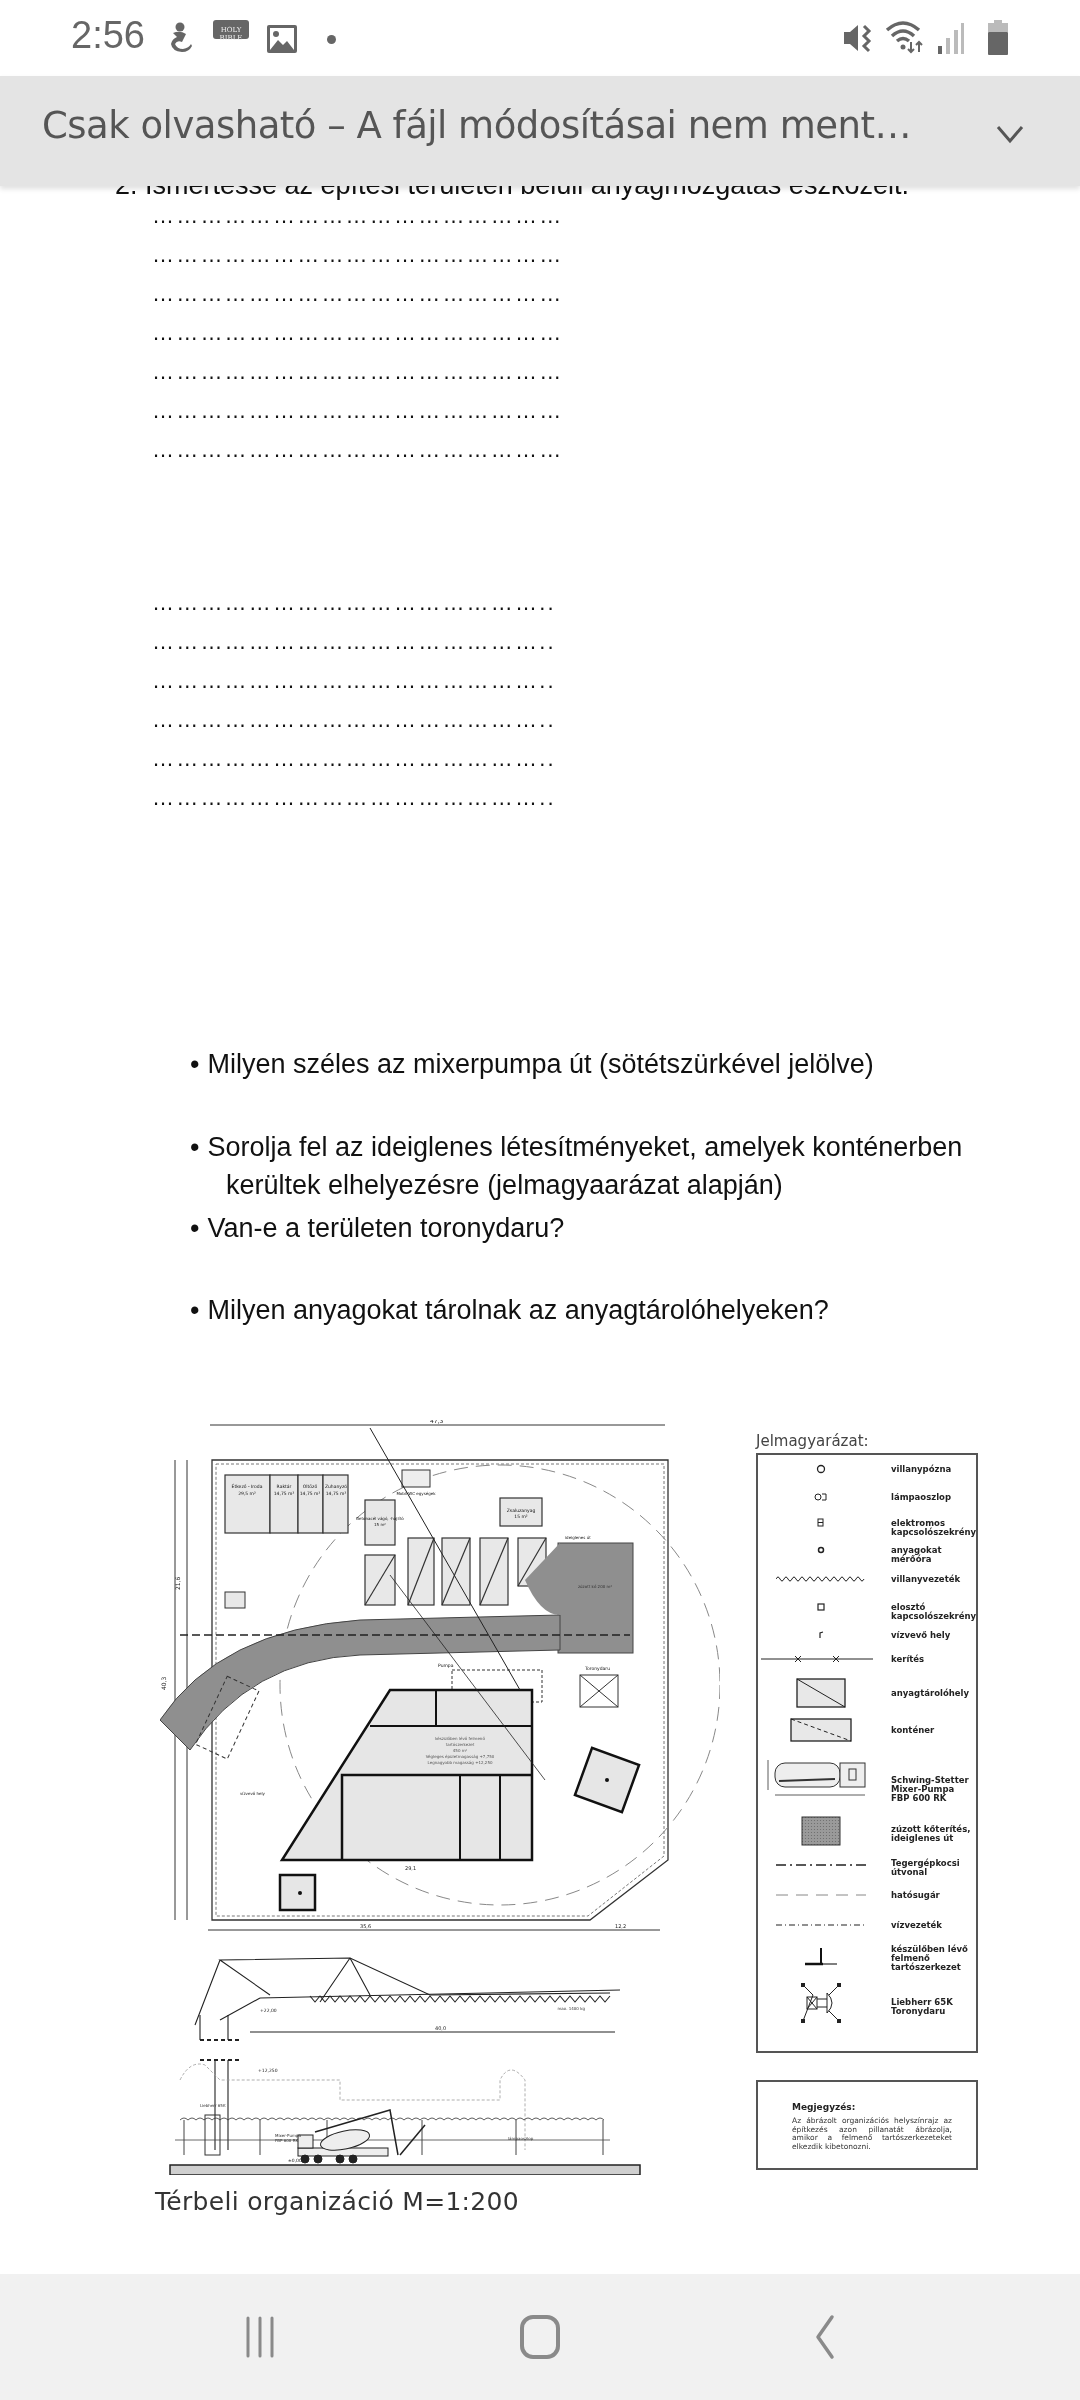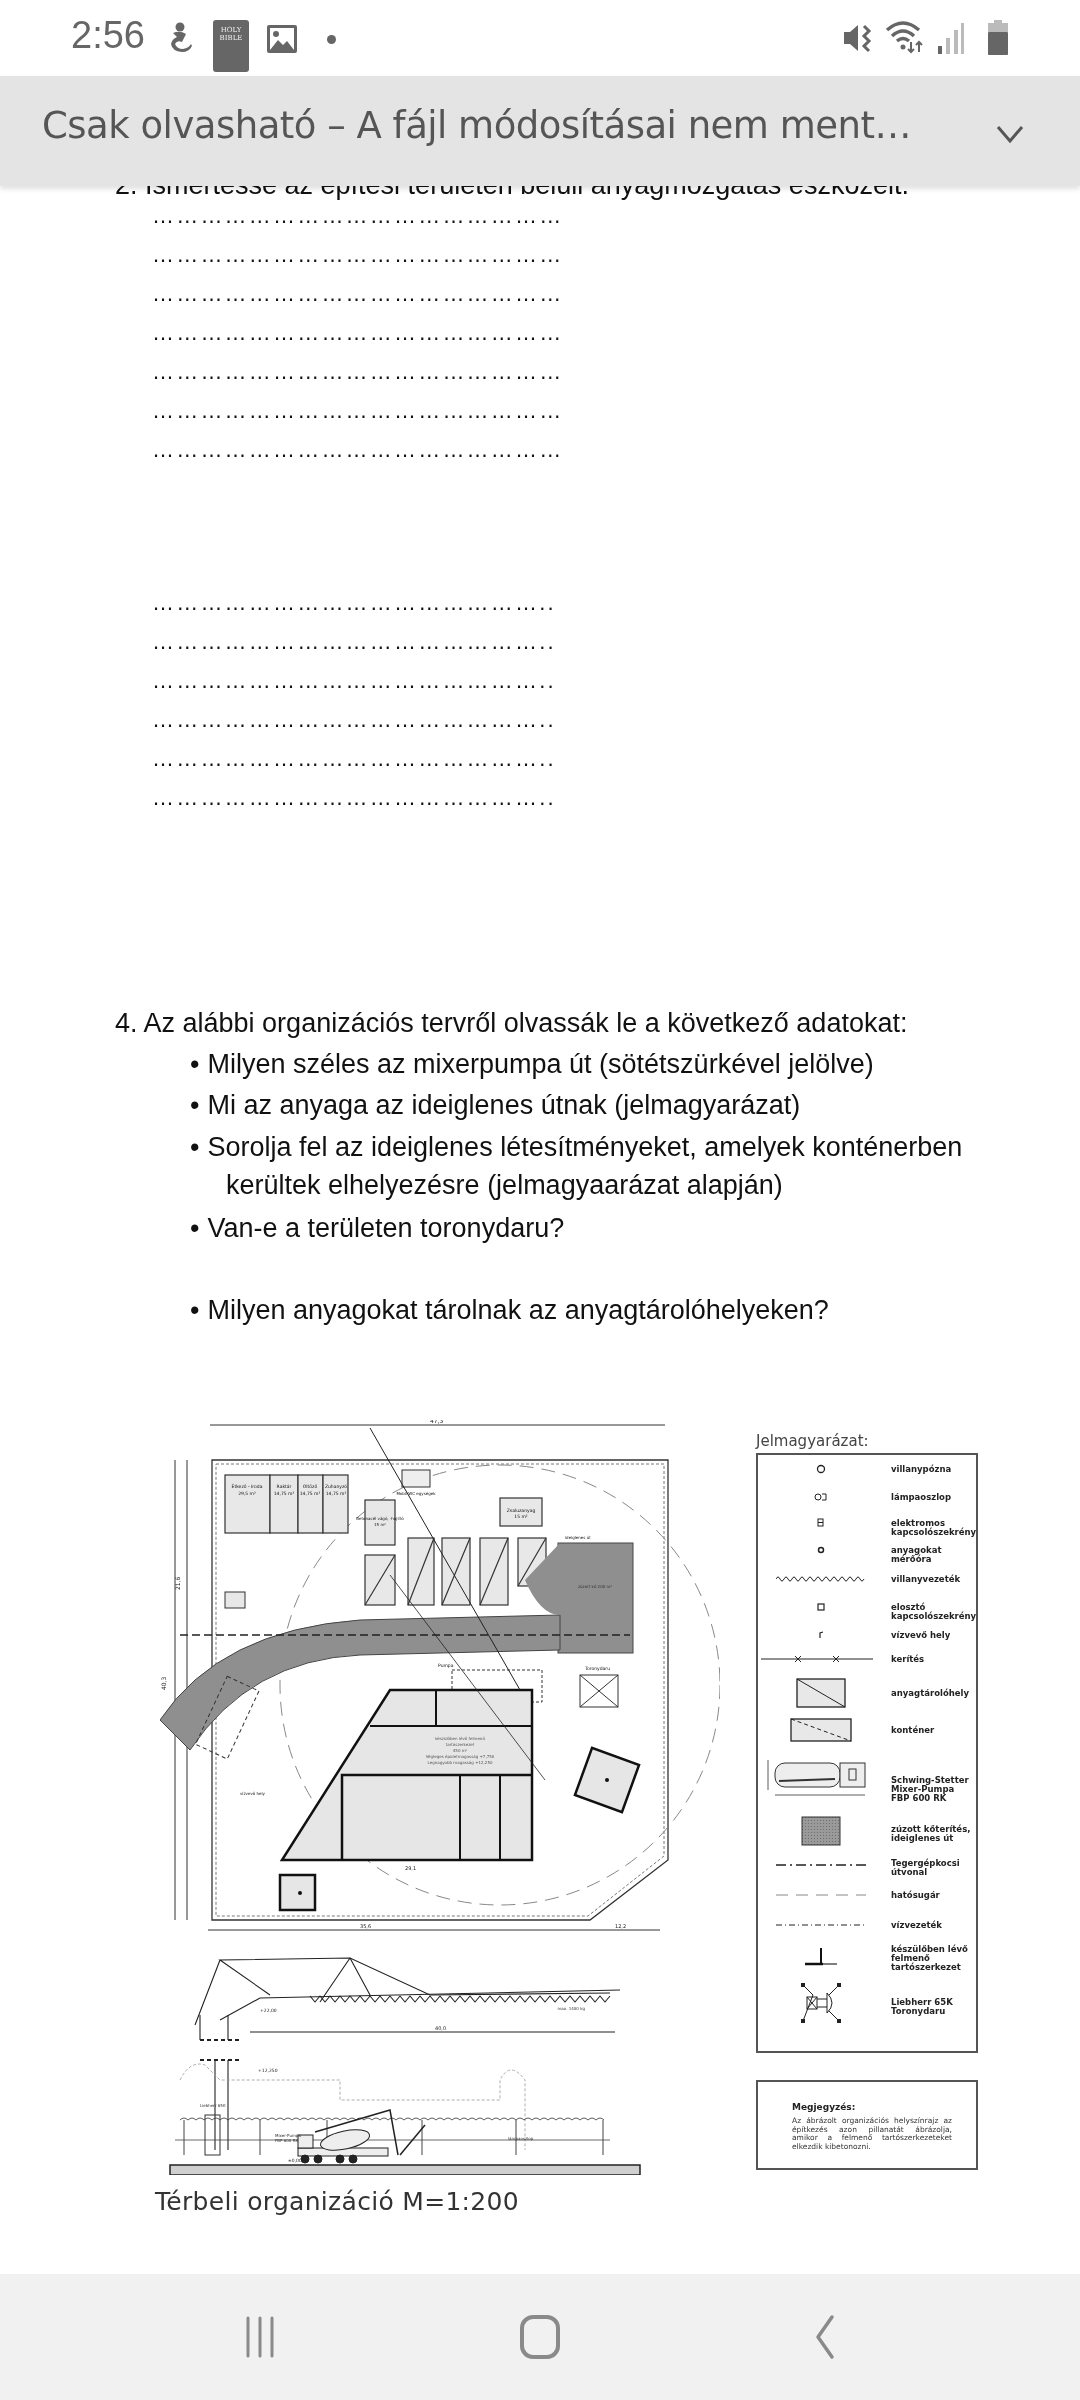--- a/index.html
+++ b/index.html
@@ -42,21 +42,21 @@
 </style>
 </head>
 <body>
 
 <div class="status-bar">
   <span class="sb-time">2:56</span>
   <svg class="sb-icon" style="left:165px;top:22px" width="28" height="30" viewBox="0 0 28 30">
     <circle cx="15" cy="5" r="4.5" fill="#666"></circle>
     <path d="M8 11 Q15 8 21 12 L17 20 Q12 18 10 22 Q12 27 18 27 Q24 26 26 22 L27 24 Q24 30 17 30 Q7 29 6 22 Q7 17 12 15 Z" fill="#666"></path>
   </svg>
-  <div class="sb-icon" style="left:213px;top:20px;width:36px;height:52px;background:#666;border-radius:3px;color:#eee;font-family:'DejaVu Serif',serif;font-size:7px;text-align:center;line-height:8px;padding-top:6px">
+  <div class="sb-icon" style="left:213px;top:20px;width:36px;height:19px;background:#666;border-radius:3px;color:#eee;font-family:'DejaVu Serif',serif;font-size:7px;text-align:center;line-height:8px;padding-top:6px">
     <div>HOLY</div>
     <div>BIBLE</div>
   </div>
   <svg class="sb-icon" style="left:266px;top:24px" width="32" height="30" viewBox="0 0 32 30">
     <rect x="1" y="1" width="30" height="28" rx="2" fill="#666"></rect>
     <rect x="4" y="4" width="24" height="22" fill="#fff"></rect>
     <circle cx="10" cy="10" r="3" fill="#666"></circle>
     <path d="M4 26 L12 16 L17 21 L21 17 L28 26 Z" fill="#666"></path>
   </svg>
   <span class="sb-icon" style="left:327px;top:35px;width:9px;height:9px;border-radius:50%;background:#666"></span>
@@ -104,23 +104,21 @@
   <div class="dots" style="top:212px">……………………………………………</div>
   <div class="dots" style="top:251px">……………………………………………</div>
 
   <div class="dots" style="top:404px">…………………………………………..</div>
   <div class="dots" style="top:443px">…………………………………………..</div>
   <div class="dots" style="top:482px">…………………………………………..</div>
   <div class="dots" style="top:521px">…………………………………………..</div>
   <div class="dots" style="top:560px">…………………………………………..</div>
   <div class="dots" style="top:599px">…………………………………………..</div>
 
-  <div class="q-heading" style="top:822px">4. Az alábbi organizációs tervről olvassák le a következő adatokat:</div>
   <div class="bullet" style="top:863px">Milyen széles az mixerpumpa út (sötétszürkével jelölve)</div>
-  <div class="bullet" style="top:904px">Mi az anyaga az ideiglenes útnak (jelmagyarázat)</div>
   <div class="bullet" style="top:946px">Sorolja fel az ideiglenes létesítményeket, amelyek konténerben</div>
   <div class="bullet cont" style="top:984px;left:226px">kerültek elhelyezésre (jelmagyaarázat alapján)</div>
   <div class="bullet" style="top:1027px">Van-e a területen toronydaru?</div>
   <div class="bullet" style="top:1109px">Milyen anyagokat tárolnak az anyagtárolóhelyeken?</div>
 </div>
 
 <svg class="plan" viewBox="0 0 560 755" style="font-family:'DejaVu Sans',sans-serif">
 
   <line x1="50" y1="5" x2="505" y2="5" stroke="#333" stroke-width="1"></line>
   <text x="270" y="3" font-size="6" fill="#222">47,3</text>

